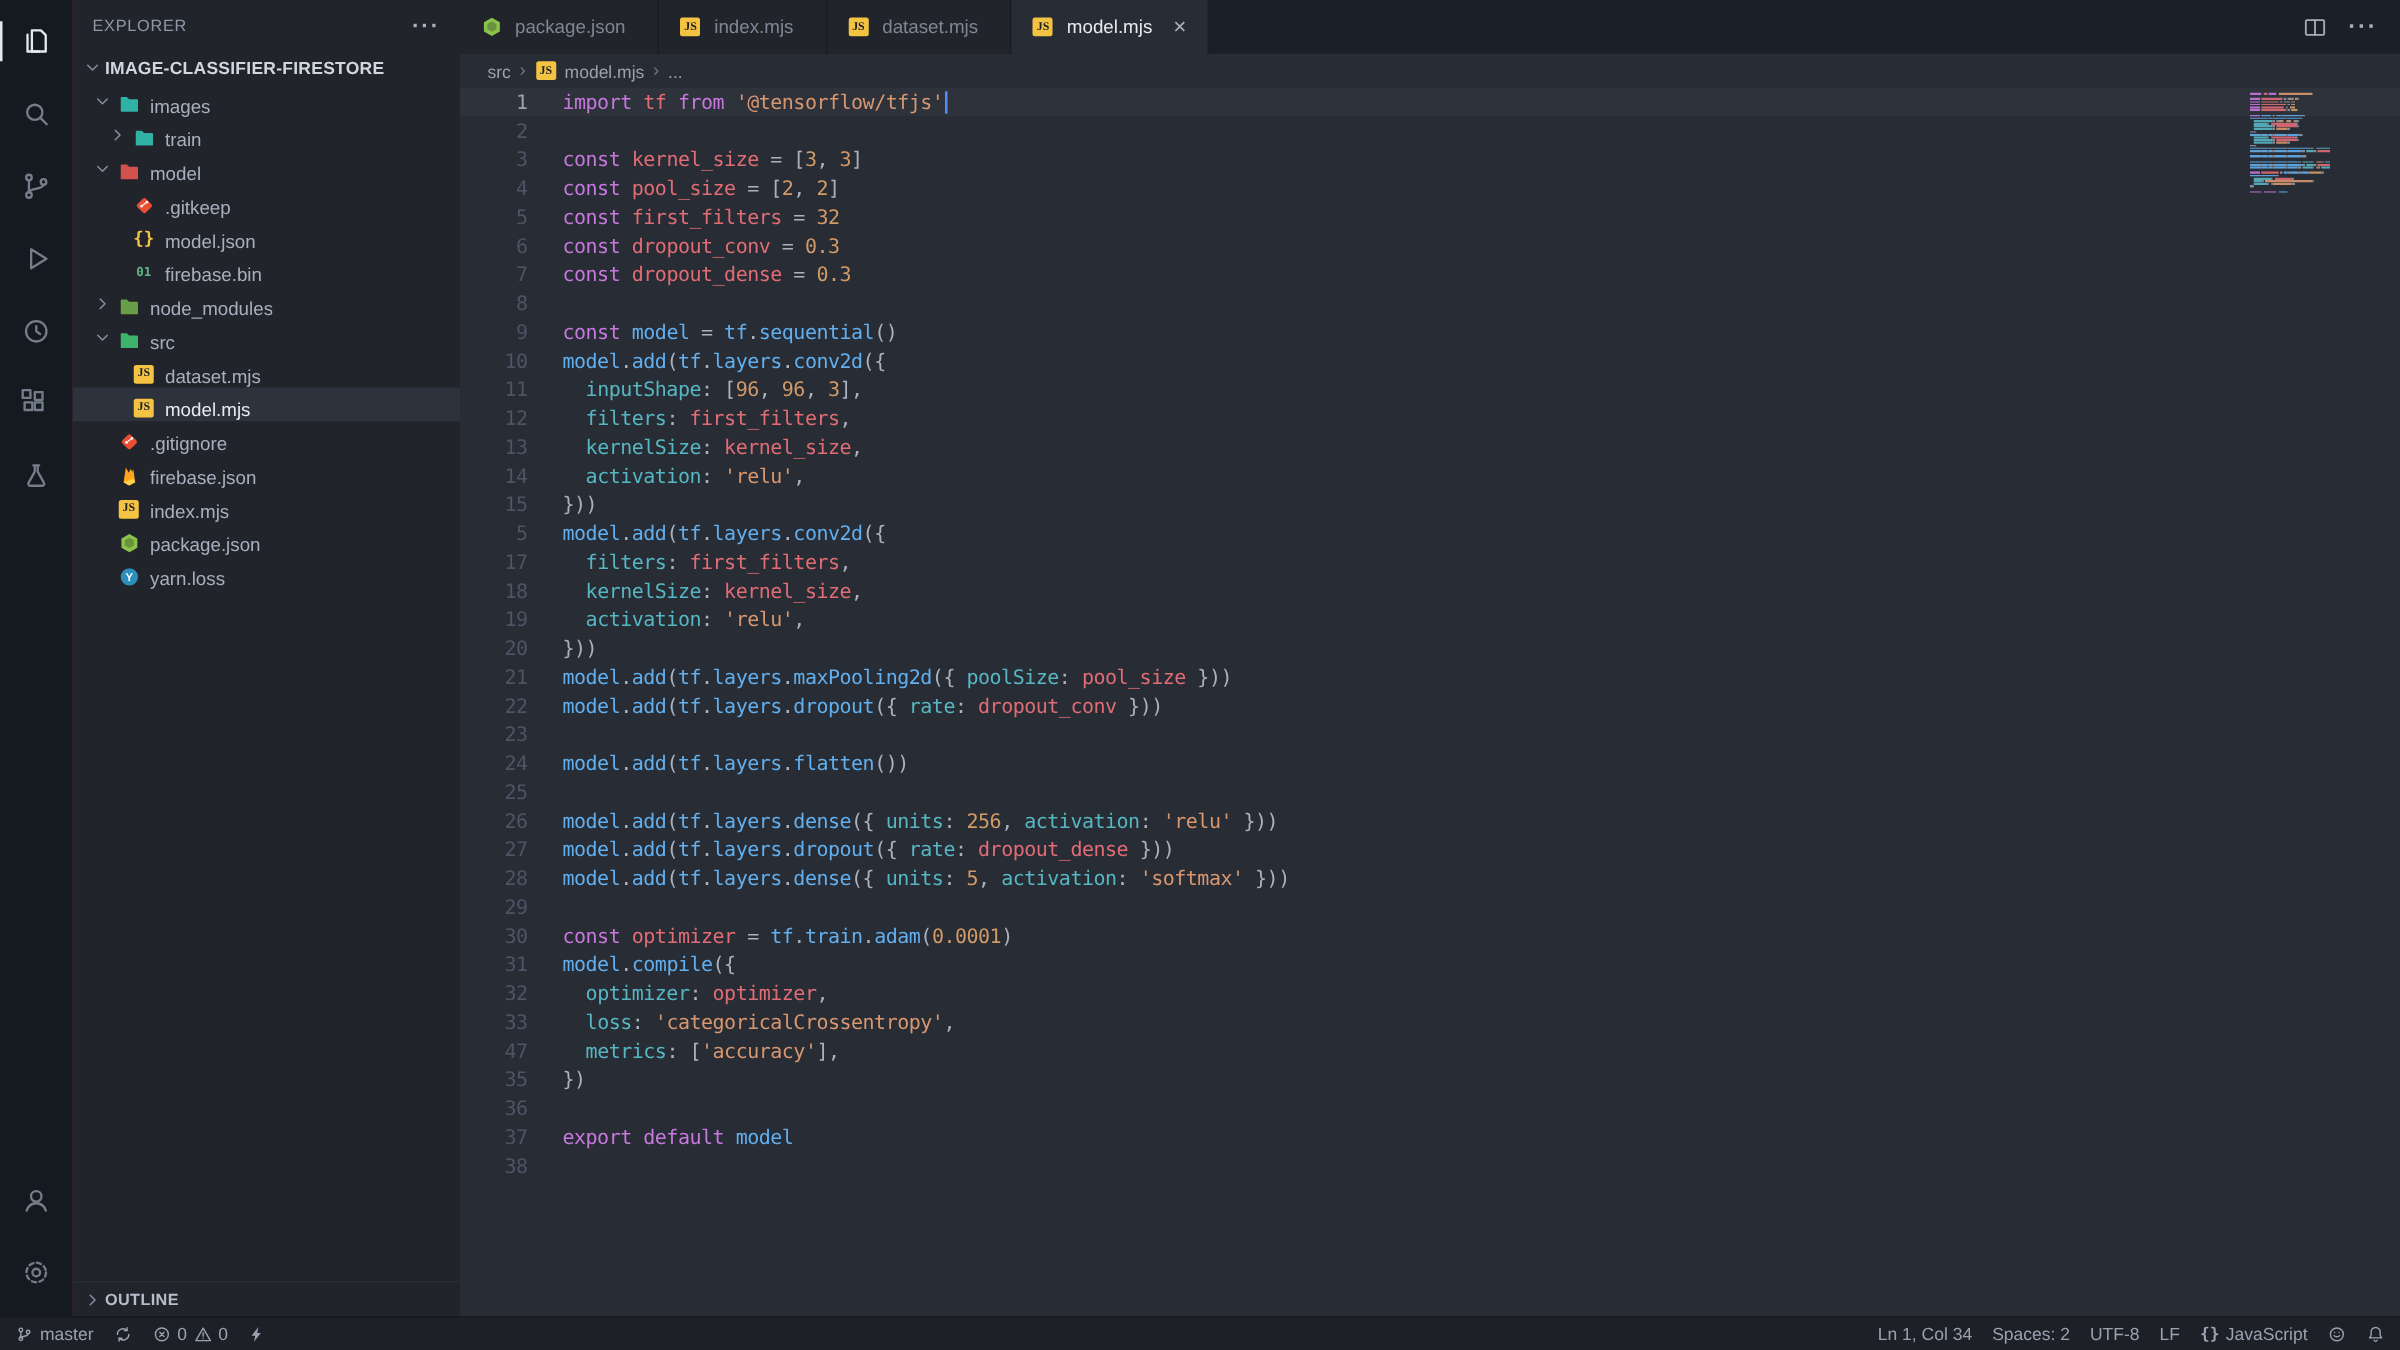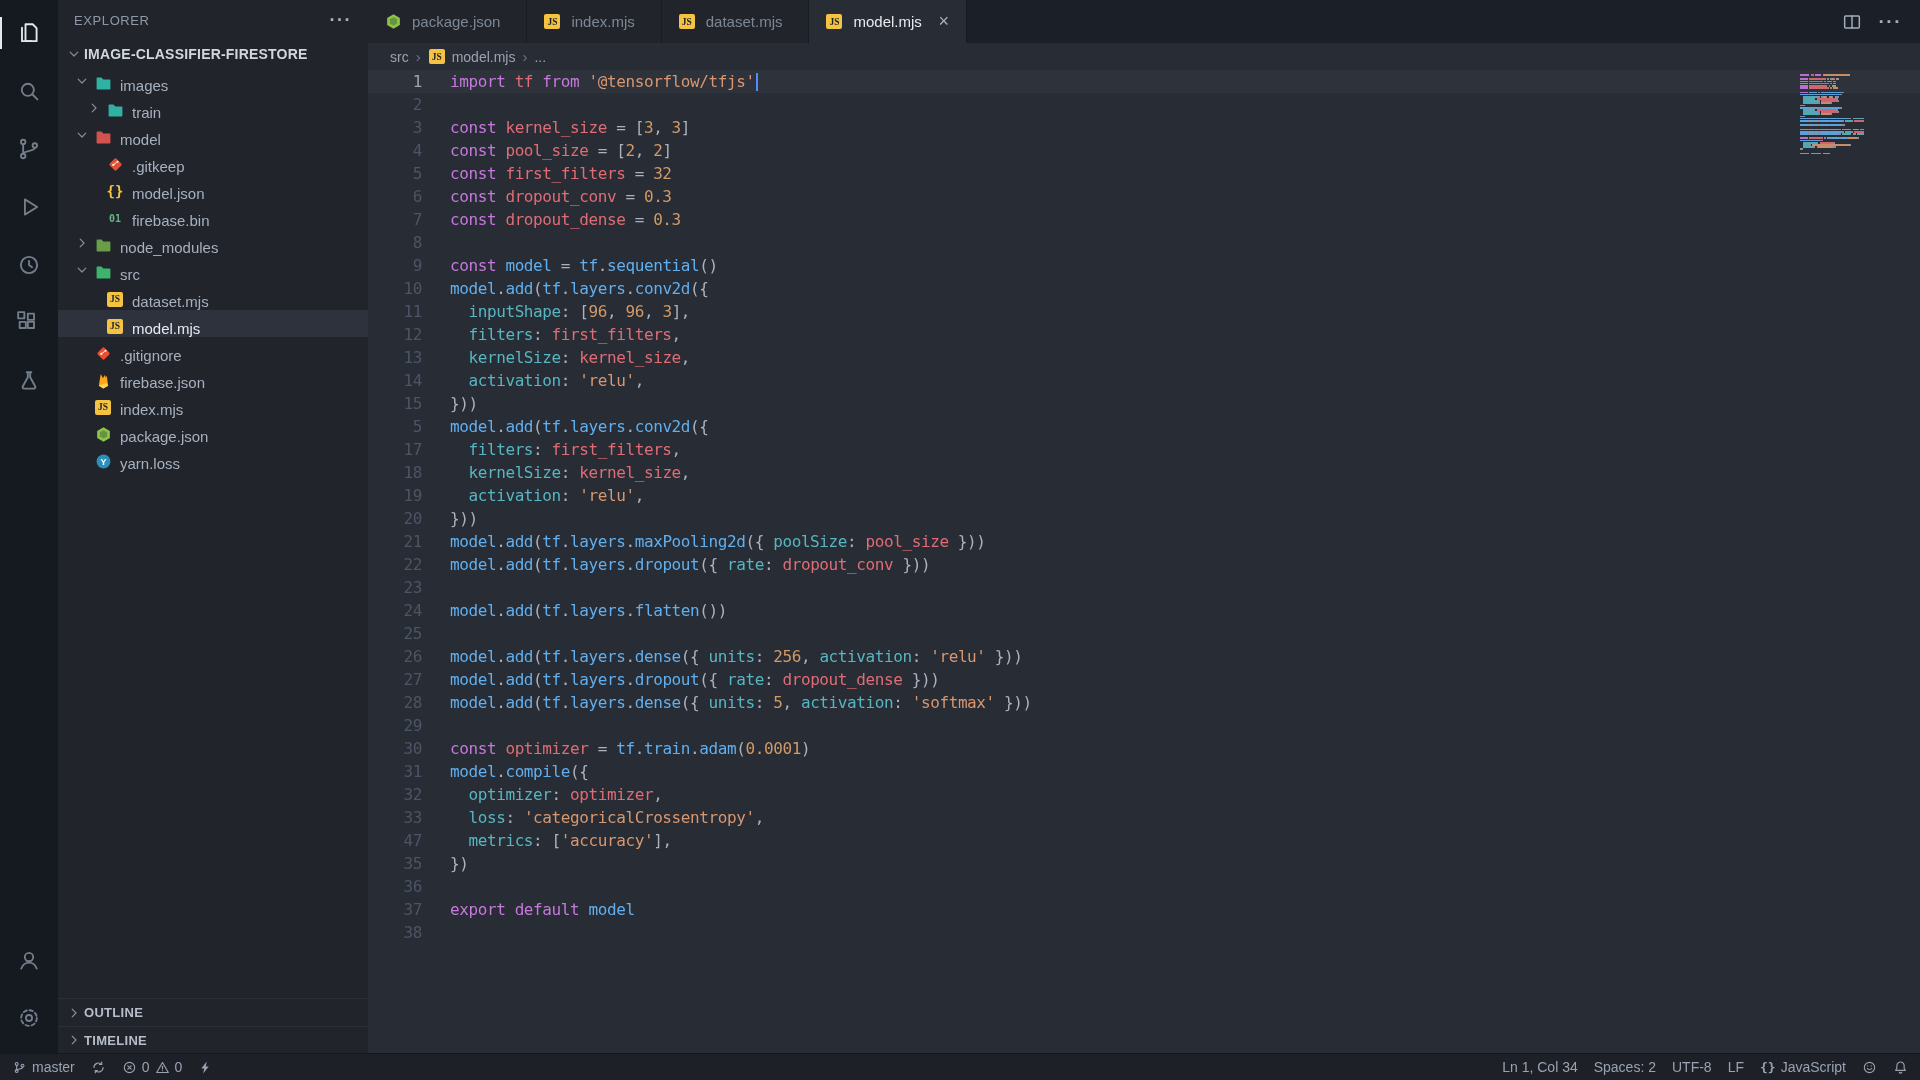--- a/index.html
+++ b/index.html
@@ -358,28 +358,20 @@
           </div>
         </div>
       <div class="side-panels" id="side-panels">
           <div class="panel-row">
             <span class="tw">
               <svg viewBox="0 0 16 16" fill="none" stroke="currentColor" stroke-width="1.2" stroke-linecap="round" stroke-linejoin="round">
                 <path d="M6.2 4.2 10 8l-3.8 3.8"></path>
               </svg>
             </span>
             <span>OUTLINE</span>
-          </div>
-          <div class="panel-row">
-            <span class="tw">
-              <svg viewBox="0 0 16 16" fill="none" stroke="currentColor" stroke-width="1.2" stroke-linecap="round" stroke-linejoin="round">
-                <path d="M6.2 4.2 10 8l-3.8 3.8"></path>
-              </svg>
-            </span>
-            <span>TIMELINE</span>
           </div>
         </div>
     </div>
 
     <div class="editor-col">
       <div class="tabbar">
         <div class="tabs" id="tabs">
             <div class="tab">
               <span class="fi">
                 <svg viewBox="0 0 16 16">

